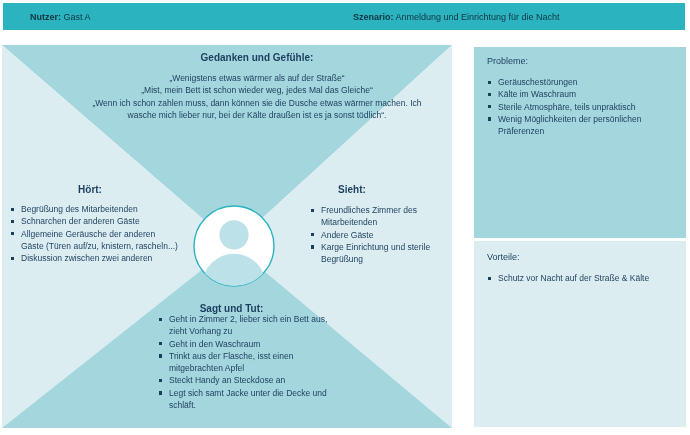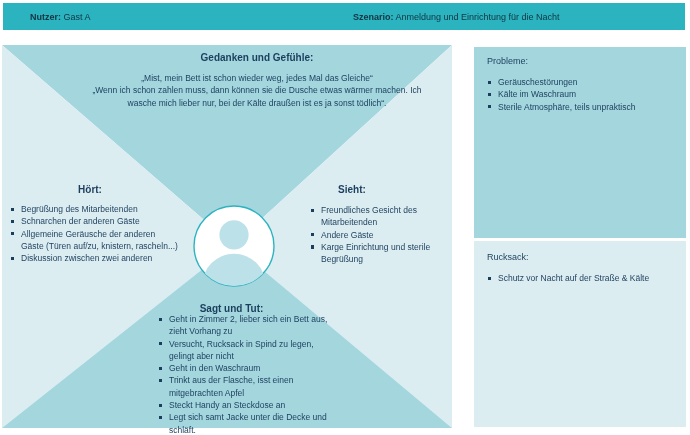--- a/index.html
+++ b/index.html
@@ -66,20 +66,21 @@
     <polygon class="quad-lr" points="0,0 231,200 0,383"></polygon>
     <polygon class="quad-lr" points="450,0 450,383 231,200"></polygon>
     <polygon class="quad-tb" points="0,383 231,200 450,383"></polygon>
   </svg>
 
   <div class="block centered" style="left:75px;top:7px;width:360px;">
     <div class="section-title">Gedanken und Gefühle:</div>
   </div>
   <div class="block" style="left:88px;top:27px;width:334px;">
     <ul class="quotes">
+        <li>„Wenigstens etwas wärmer als auf der Straße“</li>
         <li>„Mist, mein Bett ist schon wieder weg, jedes Mal das Gleiche“</li>
         <li>„Wenn ich schon zahlen muss, dann können sie die Dusche etwas wärmer machen. Ich wasche mich lieber nur, bei der Kälte draußen ist es ja sonst tödlich“.</li>
       </ul>
   </div>
 
   <div class="block centered" style="left:28px;top:139px;width:120px;">
     <div class="section-title">Hört:</div>
   </div>
   <div class="block" style="left:8px;top:158px;width:168px;">
     <ul class="bullets">
@@ -88,33 +89,32 @@
         <li>Allgemeine Geräusche der anderen Gäste (Türen auf/zu, knistern, rascheln...)</li>
         <li>Diskussion zwischen zwei anderen</li>
       </ul>
   </div>
 
   <div class="block centered" style="left:290px;top:139px;width:120px;">
     <div class="section-title">Sieht:</div>
   </div>
   <div class="block" style="left:308px;top:159px;width:132px;">
     <ul class="bullets">
-        <li>Freundliches Gesicht des Mitarbeitenden</li>
+        <li>Freundliches Zimmer des Mitarbeitenden</li>
         <li>Andere Gäste</li>
         <li>Karge Einrichtung und sterile Begrüßung</li>
       </ul>
   </div>
 
   <div class="block centered" style="left:147px;top:258px;width:165px;">
     <div class="section-title">Sagt und Tut:</div>
   </div>
   <div class="block" style="left:156px;top:268px;width:178px;">
     <ul class="bullets">
         <li>Geht in Zimmer 2, lieber sich ein Bett aus, zieht Vorhang zu</li>
-        <li>Versucht, Rucksack in Spind zu legen, gelingt aber nicht</li>
         <li>Geht in den Waschraum</li>
         <li>Trinkt aus der Flasche, isst einen mitgebrachten Apfel</li>
         <li>Steckt Handy an Steckdose an</li>
         <li>Legt sich samt Jacke unter die Decke und schläft.</li>
       </ul>
   </div>
 
   <div class="avatar">
     <svg viewBox="0 0 100 100">
       <defs>
@@ -130,21 +130,22 @@
     </svg>
   </div>
 </div>
 
 <div class="panel panel-problems">
   <div class="ptitle">Probleme:</div>
   <ul class="bullets">
       <li>Geräuschestörungen</li>
       <li>Kälte im Waschraum</li>
       <li>Sterile Atmosphäre, teils unpraktisch</li>
+      <li>Wenig Möglichkeiten der persönlichen Präferenzen</li>
     </ul>
 </div>
 
 <div class="panel panel-benefits">
-  <div class="ptitle">Rucksack:</div>
+  <div class="ptitle">Vorteile:</div>
   <ul class="bullets">
       <li>Schutz vor Nacht auf der Straße &amp; Kälte</li>
     </ul>
 </div>
 
 </body></html>

